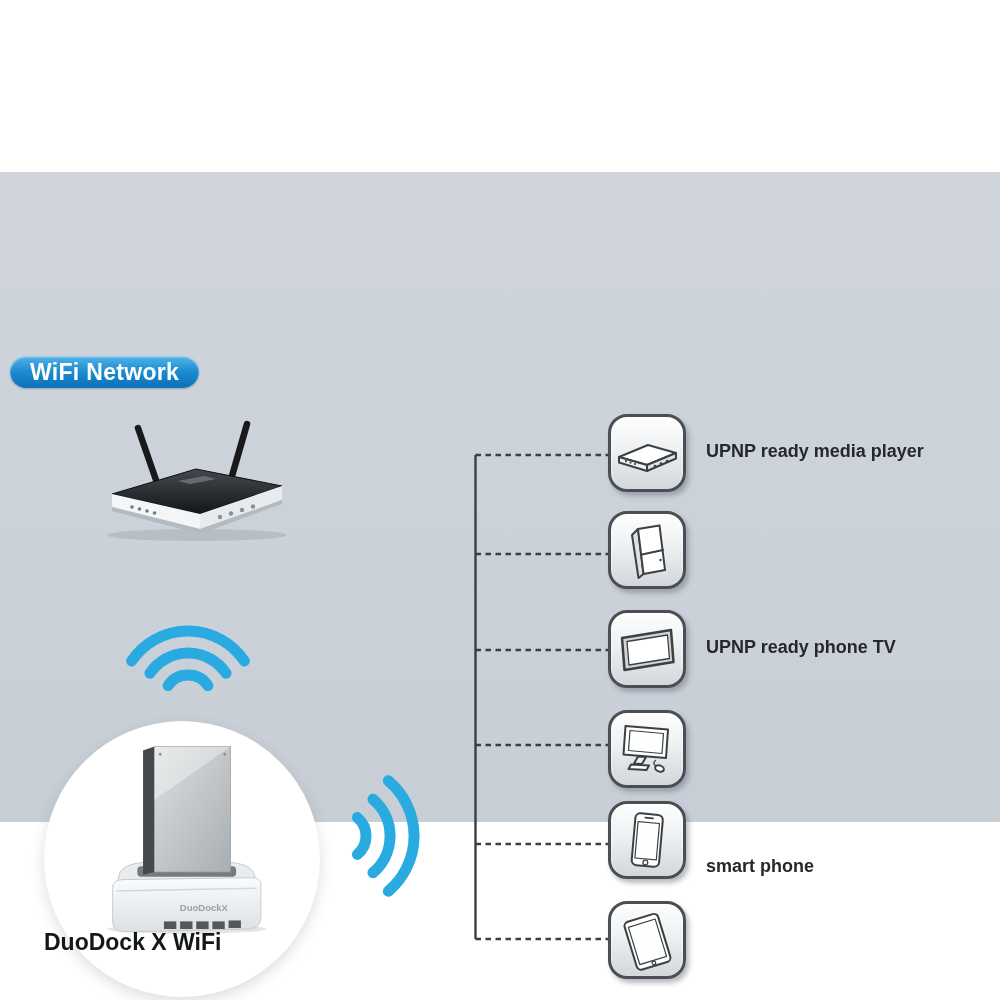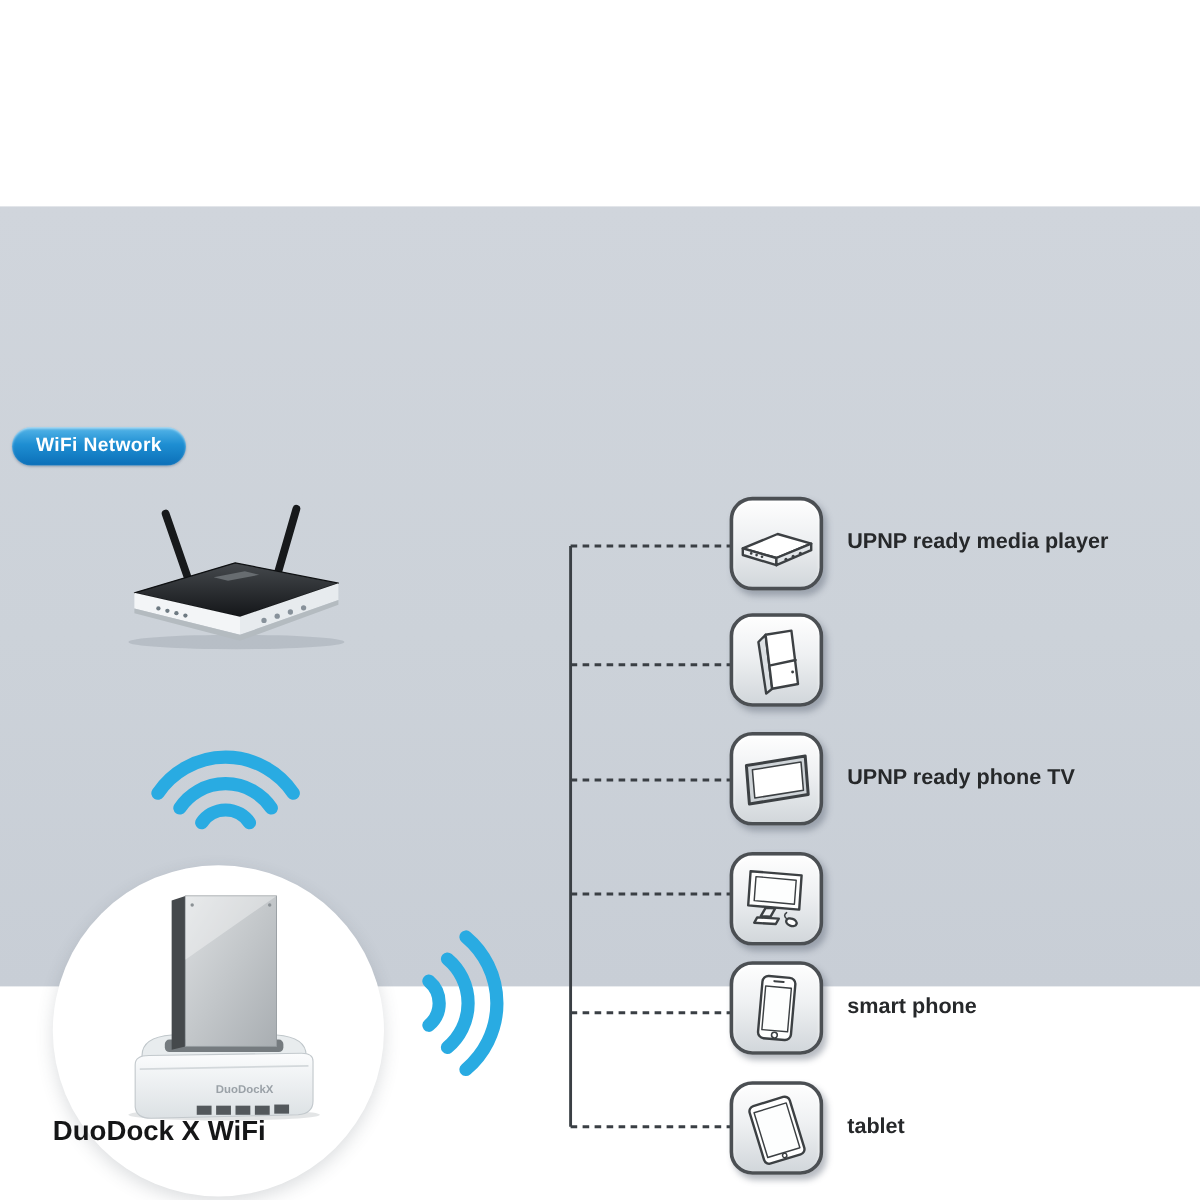--- a/index.html
+++ b/index.html
@@ -5,21 +5,21 @@
   html,body{margin:0;padding:0;background:#ffffff;}
   .canvas{position:relative;width:1000px;height:1000px;background:#ffffff;overflow:hidden;
           font-family:"Liberation Sans",sans-serif;}
   .panel{position:absolute;left:0;top:172px;width:1000px;height:650px;
          background:linear-gradient(180deg,#d0d5dc 0%,#ccd2d9 55%,#c8ced6 100%);}
   
   .badge{position:absolute;left:10px;top:184px;height:32px;padding:0 20px;border-radius:16px;
          background:linear-gradient(180deg,#55b5e8 0%,#1e8ed2 45%,#0b6fb8 100%);
          box-shadow:inset 0 1px 2px rgba(255,255,255,.6),0 1px 2px rgba(40,70,100,.35);
          display:flex;align-items:center;}
-  .badge span{color:#ffffff;font-size:16px;font-weight:bold;letter-spacing:.3px;}
+  .badge span{color:#ffffff;font-size:23px;font-weight:bold;letter-spacing:.3px;}
   
   .router-label{position:absolute;left:75px;top:380px;width:230px;text-align:center;
                 font-size:19px;font-weight:bold;color:#17181a;}
   .dock-circle{position:absolute;left:44px;top:549px;width:276px;height:276px;border-radius:50%;
                background:#ffffff;box-shadow:0 5px 14px rgba(60,70,85,.18);}
   .dock-label{position:absolute;left:0;top:208px;width:100%;text-align:left;
               font-size:23px;font-weight:bold;color:#151617;}
   .dev-label{position:absolute;left:706px;width:260px;font-size:18px;font-weight:bold;color:#26282a;}
   
   .tile{position:absolute;left:608px;width:72px;height:72px;border:3px solid #4b4f53;border-radius:19px;
@@ -175,27 +175,26 @@
     <div class="tile" style="top:629px">
       <svg width="72" height="72" viewBox="0 0 72 72">
         <g transform="rotate(5 36 36)" stroke="#3c4043" stroke-width="2" stroke-linejoin="round">
           <rect x="22.5" y="10" width="27.5" height="52" rx="5" fill="#ffffff"></rect>
           <rect x="25.5" y="18.5" width="21.5" height="36.5" fill="#fdfefe" stroke-width="1.2"></rect>
           <circle cx="36.3" cy="58.6" r="2.4" fill="#ffffff" stroke-width="1.3"></circle>
           <rect x="31.5" y="13" width="9.5" height="1.8" rx="0.9" fill="#3c4043" stroke="none"></rect>
         </g>
       </svg>
     </div>
-    <div class="dev-label" style="top:656px">smart phone</div>
+    <div class="dev-label" style="top:684px">smart phone</div>
 
     <div class="tile" style="top:729px">
       <svg width="72" height="72" viewBox="0 0 72 72">
         <g transform="rotate(-17 36 38)" stroke="#3c4043" stroke-width="2" stroke-linejoin="round">
           <rect x="19" y="13" width="35" height="50" rx="4.5" fill="#ffffff"></rect>
           <rect x="22.5" y="18.5" width="28" height="39" fill="#fdfefe" stroke-width="1.2"></rect>
           <circle cx="36.5" cy="60" r="1.8" fill="#ffffff" stroke-width="1.2"></circle>
         </g>
       </svg>
     </div>
-    <div class="dev-label" style="top:756px">tablet</div>
 
   </div>
 </div>
 
 </body></html>

